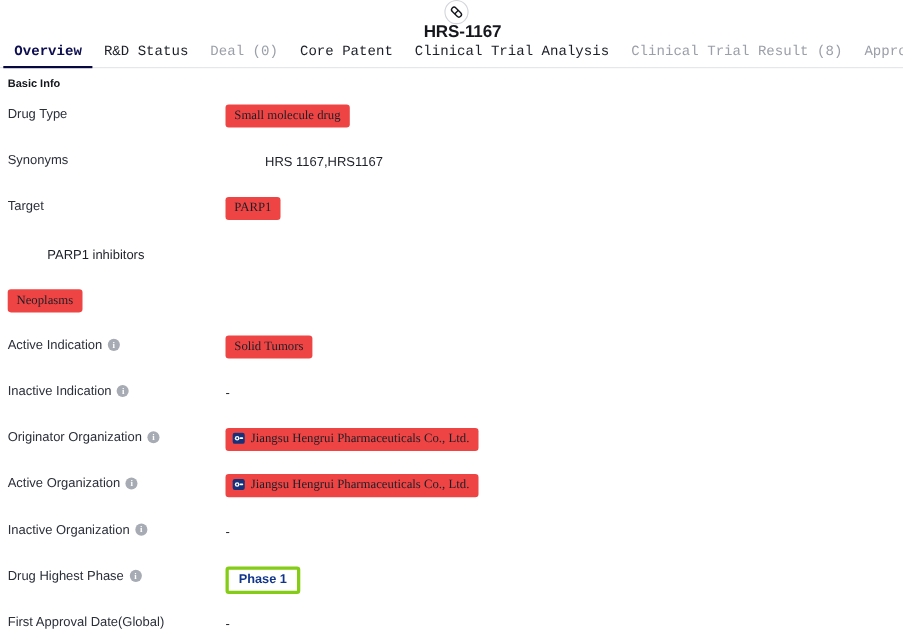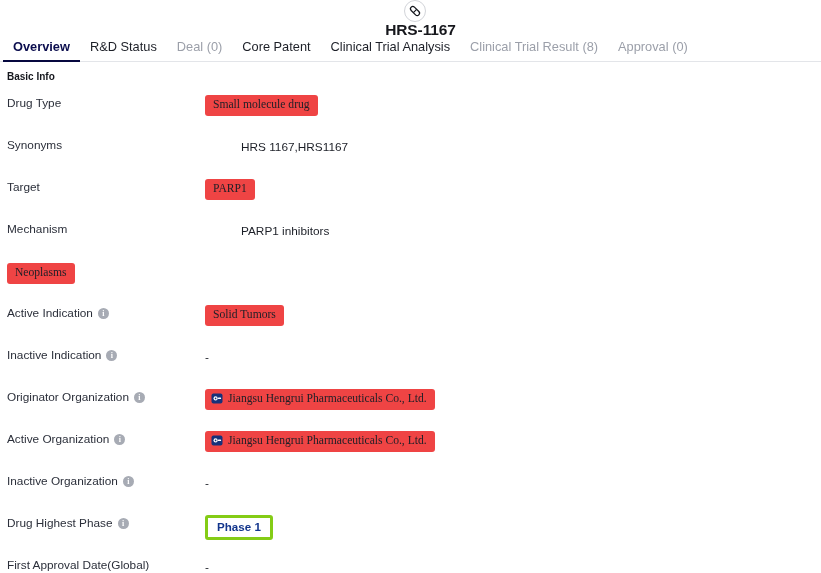--- a/index.html
+++ b/index.html
@@ -51,20 +51,21 @@
   }
 
   
   .tabbar {
     position: relative;
     display: flex;
     align-items: flex-end;
     height: 28px;
     padding-left: 3px;
     border-bottom: 1px solid #e3e5e9;
+    font-family: Liberation Mono, monospace;
   }
   .tab {
     position: relative;
     font-size: 12.8px;
     color: #1c1f27;
     padding: 0 10px 7px 10px;
     white-space: nowrap;
     cursor: pointer;
     line-height: 1;
   }
@@ -247,23 +248,20 @@
     <div class="row">
       <div class="row-label">
         <span class="label-text">Target</span>
       </div>
       <div class="row-value">
         <span class="chip">PARP1</span>
       </div>
     </div>
 
     <div class="row">
-      <div class="row-label">
-        <span class="label-text">Mechanism</span>
-      </div>
       <div class="row-value">
         <span class="plain-value">PARP1 inhibitors</span>
       </div>
     </div>
 
     <div class="row">
       <div class="row-value">
         <span class="chip">Neoplasms</span>
       </div>
     </div>

